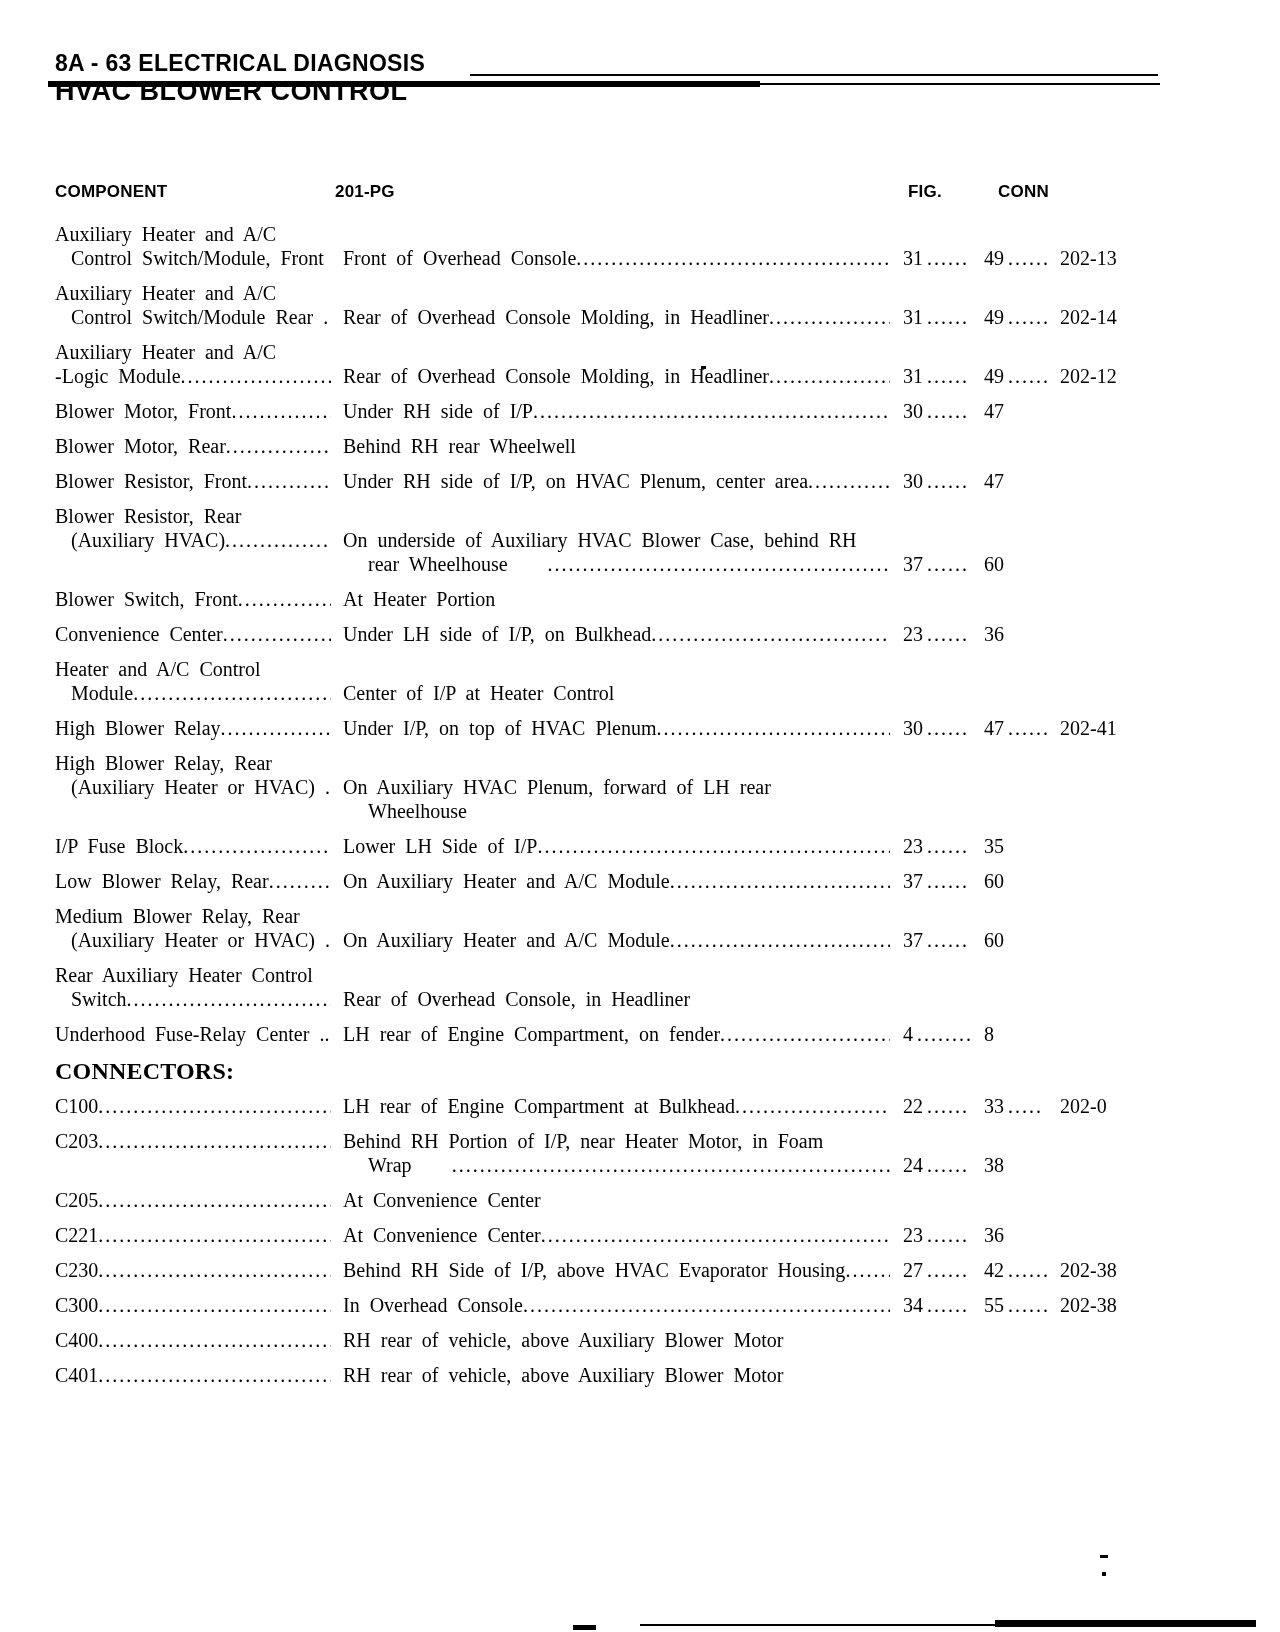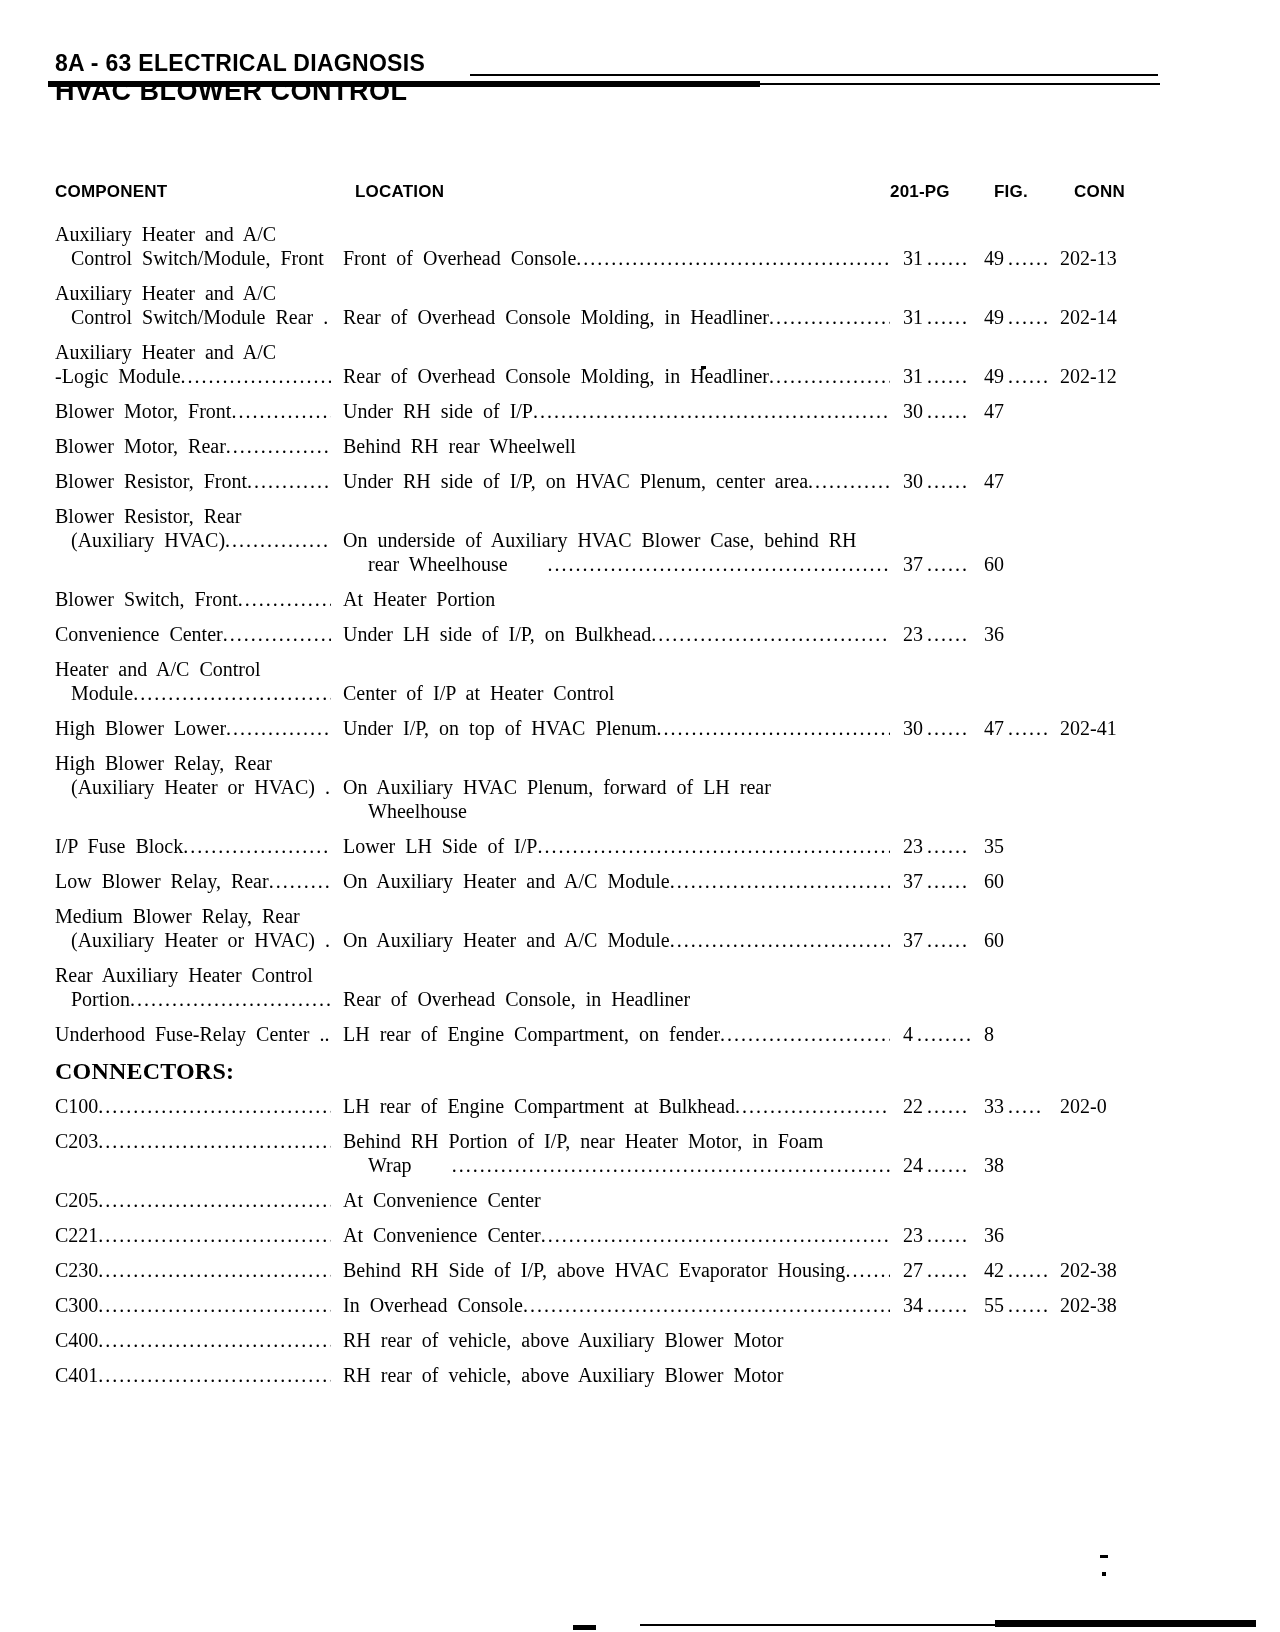--- a/index.html
+++ b/index.html
@@ -86,21 +86,20 @@
 
   <div class="running-head">8A - 63 ELECTRICAL DIAGNOSIS</div>
   <div class="rule-thin-top"></div>
   <div class="rule-thick"></div>
   <div class="rule-thin-ext"></div>
   <h1 class="page-title">HVAC BLOWER CONTROL</h1>
 
   <div class="table">
     <div class="line thead">
       <div class="th comp">COMPONENT</div>
-      <div class="th loc">LOCATION</div>
       <div class="th pg">201-PG</div>
       <div class="th fig">FIG.</div>
       <div class="th conn">CONN</div>
     </div>
     <div id="rows">
         <div class="row">
           <div class="line">
             <div class="cell comp">
               <span class="txt">Auxiliary Heater and A/C</span>
             </div>
@@ -332,21 +331,21 @@
               <span class="txt">Center of I/P at Heater Control</span>
             </div>
             <div class="cell pg"></div>
             <div class="cell fig"></div>
             <div class="cell conn"></div>
           </div>
         </div>
         <div class="row">
           <div class="line">
             <div class="cell comp">
-              <span class="txt">High Blower Lower</span>
+              <span class="txt">High Blower Relay</span>
               <div class="lead"></div>
             </div>
             <div class="cell loc">
               <span class="txt">Under I/P, on top of HVAC Plenum</span>
               <div class="lead"></div>
             </div>
             <div class="cell pg">
               <span class="num">30</span>
               <span class="dots">......</span>
             </div>
@@ -461,21 +460,21 @@
             <div class="cell comp">
               <span class="txt">Rear Auxiliary Heater Control</span>
             </div>
             <div class="cell loc"></div>
             <div class="cell pg"></div>
             <div class="cell fig"></div>
             <div class="cell conn"></div>
           </div>
           <div class="line">
             <div class="cell comp indent">
-              <span class="txt">Portion</span>
+              <span class="txt">Switch</span>
               <div class="lead"></div>
             </div>
             <div class="cell loc">
               <span class="txt">Rear of Overhead Console, in Headliner</span>
             </div>
             <div class="cell pg"></div>
             <div class="cell fig"></div>
             <div class="cell conn"></div>
           </div>
         </div>

